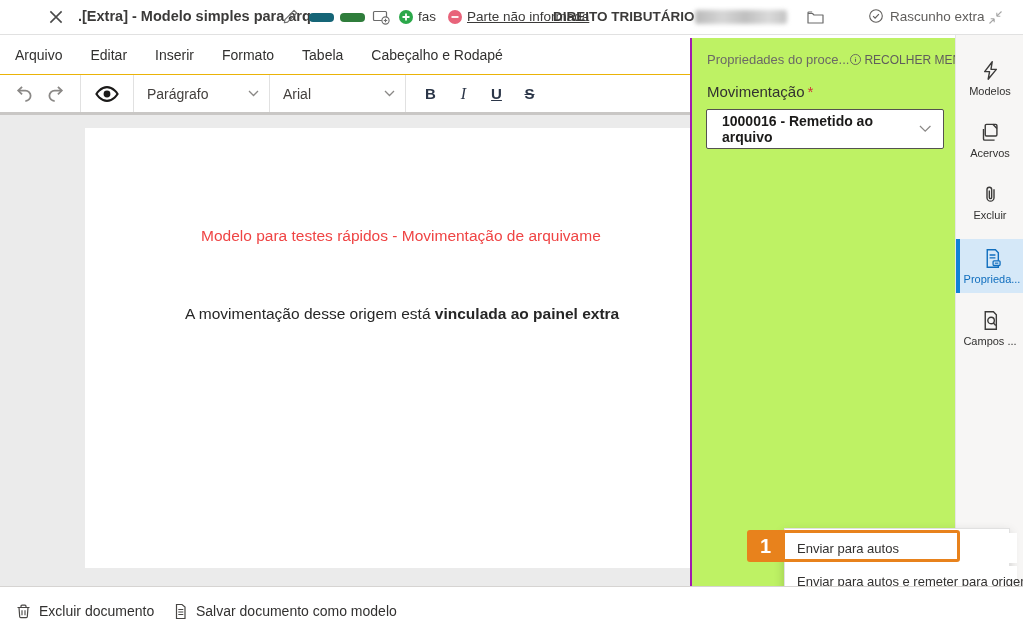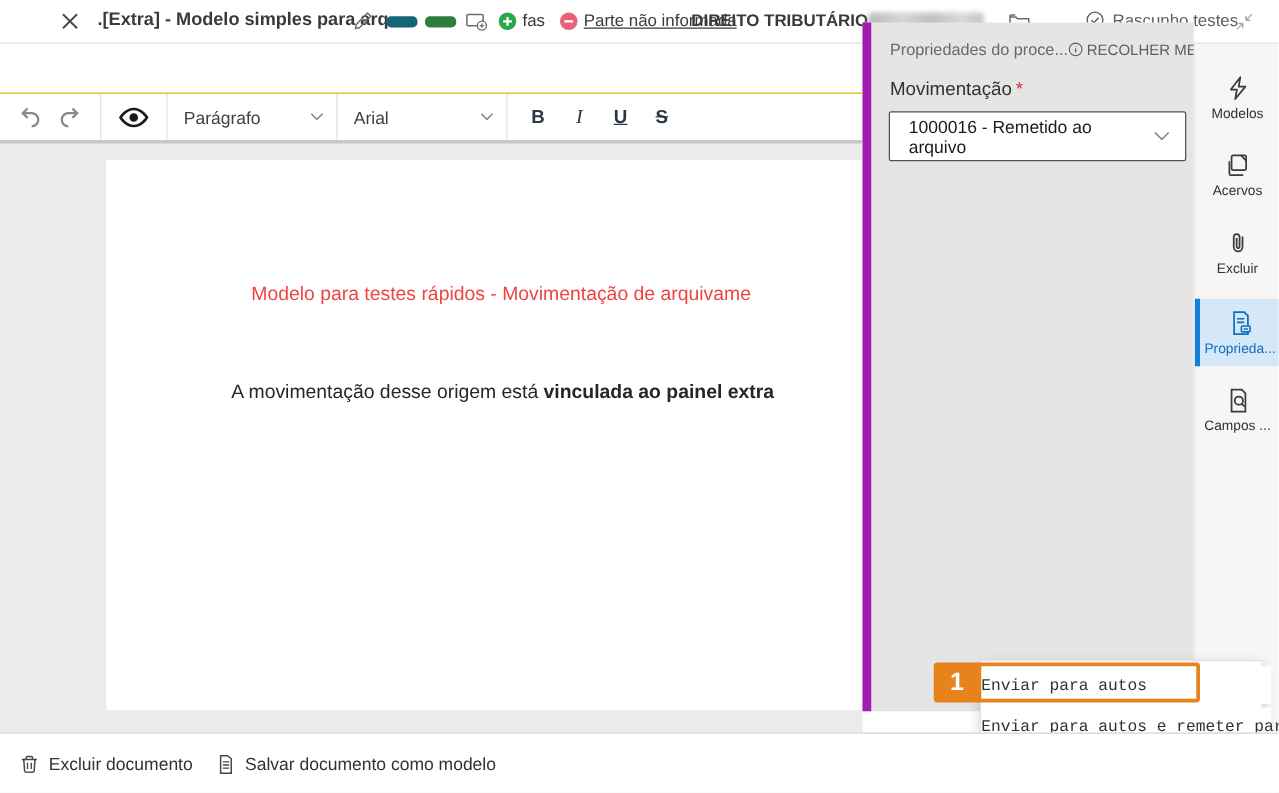--- a/index.html
+++ b/index.html
@@ -54,46 +54,46 @@
   .toolbar-divider { position:absolute; left:0; top:112px; width:690px; height:3px; background:#c9c7c5; }
 
   
   .doc-area { position:absolute; left:0; top:115px; width:690px; height:471px; background:#ebebeb; }
   .doc-page { position:absolute; left:85px; top:13px; width:605px; height:440px; background:#fff; overflow:hidden; }
   .doc-line1 { position:absolute; left:116px; top:99px; font-size:15.5px; color:#ef4444; white-space:nowrap; }
   .doc-line2 { position:absolute; left:100px; top:177px; font-size:15.5px; color:#262626; white-space:nowrap; }
   .doc-line2 b { font-weight:bold; }
 
   
-  .panel { position:absolute; left:690px; top:18px; width:265px; height:551px; background:#e5e5e5; border-left:7px solid #a21caf; }
+  .panel { position:absolute; left:690px; top:38px; width:265px; height:551px; background:#bef264; border-left:2px solid #a21caf; }
   .panel-head { position:absolute; left:15px; top:14px; width:240px; display:flex; align-items:center; }
   .panel-title { font-size:13px; color:#6b6966; white-space:nowrap; }
   .collapse-menu { margin-left:auto; display:flex; align-items:center; gap:2px; color:#605e5c; font-size:12px; cursor:pointer; white-space:nowrap; }
   .collapse-menu svg { width:13px; height:13px; }
   .field-label { position:absolute; left:15px; top:45px; font-size:15px; color:#323130; }
   .req { color:#d13438; margin-left:3px; }
   .dropdown { position:absolute; left:14px; top:71px; width:238px; height:40px; border:1.5px solid #54534f; border-radius:2px;
               background:#fff; display:flex; align-items:center; padding:0 12px 0 15px; cursor:pointer; }
-  .dropdown .val { font-size:14px; font-weight:normal; color:#1b1a19; }
+  .dropdown .val { font-size:14px; font-weight:bold; color:#1b1a19; }
   .dropdown .chev { margin-left:auto; width:13px; height:8px; color:#8a8886; }
 
   
   .sidebar { position:absolute; left:955px; top:35px; width:68px; height:551px; background:#f7f6f5; border-left:1px solid #e6e6e6; }
   .sb-item { position:absolute; left:0; width:68px; height:50px; display:flex; flex-direction:column; align-items:center;
              justify-content:center; gap:4px; cursor:pointer; color:#3b3a39; }
   .sb-item svg { width:21px; height:21px; }
   .sb-label { font-size:11px; color:#323130; max-width:64px; overflow:hidden; white-space:nowrap; }
   .sb-item.selected { background:#d5e8f8; border-left:4px solid #1080d8; width:68px; color:#106ebe; }
   .sb-item.selected .sb-label { color:#106ebe; }
 
   
   .ctx-menu { position:absolute; left:784px; top:528px; width:226px; height:67px; background:#fff;
               border:1px solid #e1e1e1; box-shadow:0 4px 10px rgba(0,0,0,.18); }
   .ctx-item { position:absolute; left:0; width:232px; height:30px; display:flex; align-items:center;
-              font-size:13px; color:#323130; cursor:pointer; background:#fff;font-family:Liberation Mono, monospace; }
+              padding-left:12px; font-size:13px; color:#323130; cursor:pointer; background:#fff; }
   .ctx-item.first { top:4px; }
   .ctx-item.second { top:37px; white-space:nowrap; }
   .anno-box { position:absolute; left:782px; top:530px; width:178px; height:32px;
               border:3px solid #e8821c; border-radius:3px; pointer-events:none; }
   .anno-badge { position:absolute; left:747px; top:530px; width:37px; height:32px; background:#e8821c;
                 border-radius:3px 0 0 3px; color:#fff; font-size:20px; font-weight:bold;
                 display:flex; align-items:center; justify-content:center; }
 
   
   .bottombar { position:absolute; left:0; top:586px; width:1023px; height:44px; background:#fff; border-top:1px solid #d6d4d2;text-align:center; }
@@ -148,29 +148,37 @@
     <span class="folder">
       <svg viewBox="0 0 19 19">
           <path d="M2 5.5h4.5L8 7h9v8H2zM2 5.5V4.8A.8.8 0 0 1 2.8 4h3.4" fill="none" stroke="currentColor" stroke-width="1.2" stroke-linejoin="round"></path>
         </svg>
     </span>
     <span class="draft">
       <svg viewBox="0 0 16 16">
           <circle cx="8" cy="8" r="6.3" fill="none" stroke="#605e5c" stroke-width="1.1"></circle>
           <path d="M5.1 8.2l2 2 3.8-4" fill="none" stroke="#605e5c" stroke-width="1.2"></path>
         </svg>
-      <span>Rascunho testes</span>
+      <span>Rascunho extra</span>
     </span>
     <span class="collapse-win">
       <svg viewBox="0 0 17 17">
           <path d="M14.5 2.5L9.8 7.2M9.8 7.2V3.7M9.8 7.2h3.5M2.5 14.5l4.7-4.7M7.2 9.8v3.5M7.2 9.8H3.7" stroke="currentColor" stroke-width="1.1" fill="none"></path>
         </svg>
     </span>
   </div>
 
+  <div class="menubar">
+    <span class="menu-item">Arquivo</span>
+    <span class="menu-item">Editar</span>
+    <span class="menu-item">Inserir</span>
+    <span class="menu-item">Formato</span>
+    <span class="menu-item">Tabela</span>
+    <span class="menu-item">Cabeçalho e Rodapé</span>
+  </div>
 
   <div class="toolbar">
     <div class="tb-group">
       <span class="tb-icon">
         <svg viewBox="0 0 16 16">
             <path d="M4 5.5h5a3.8 3.8 0 0 1 0 7.6" fill="none" stroke="currentColor" stroke-width="1.3"></path>
             <path d="M6.6 2.8L3.8 5.5l2.8 2.7" fill="none" stroke="currentColor" stroke-width="1.3"></path>
           </svg>
       </span>
       <span class="tb-icon">

